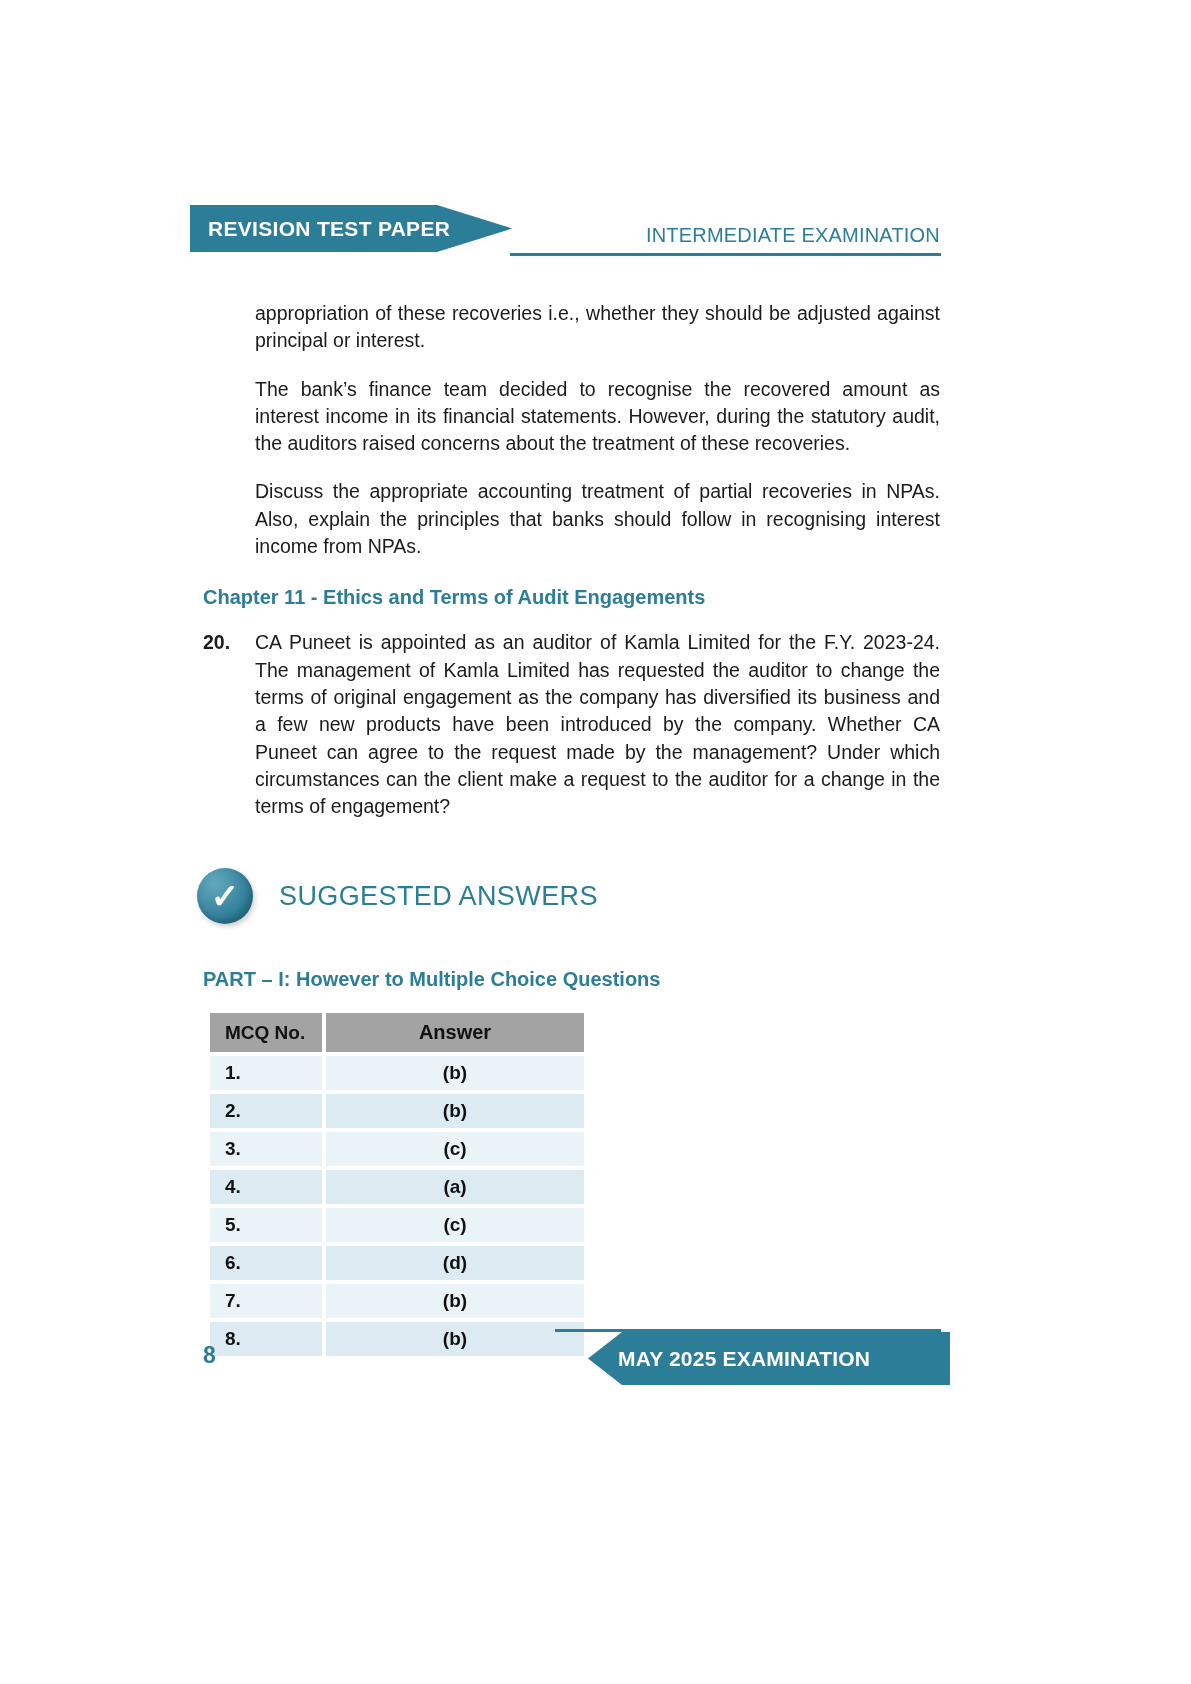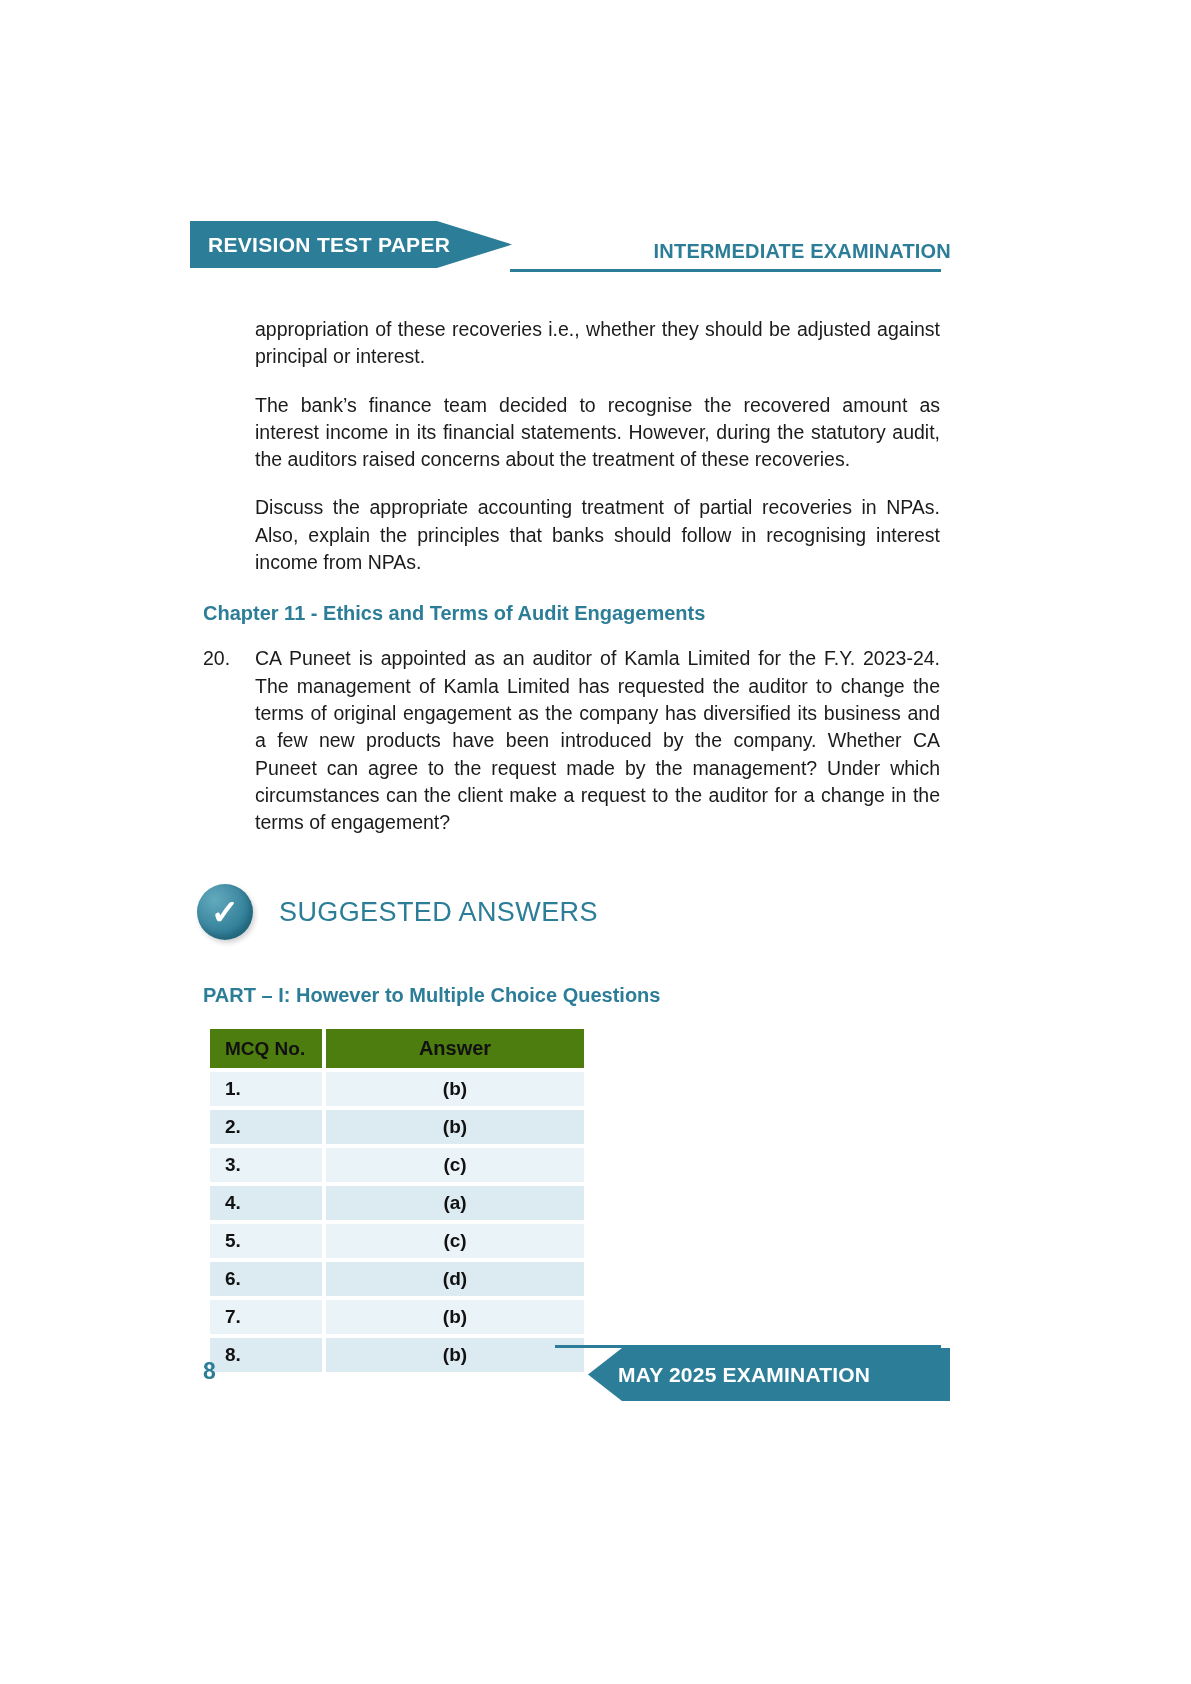--- a/index.html
+++ b/index.html
@@ -3,44 +3,44 @@
 <meta charset="utf-8">
 <style>
   * { margin: 0; padding: 0; box-sizing: border-box; }
   html, body { background: #ffffff; }
   body { font-family: "Liberation Sans", sans-serif; }
 
   .page {
     position: relative;
     width: 1191px;
     height: 1560px;
-    margin: 16px auto;
+    margin: 0 auto;
     background: #ffffff;
     overflow: hidden;
   }
 
   
   .banner-top {
     position: absolute;
     left: 190px; top: 205px;
     width: 322px; height: 47px;
     background: #2C7D97;
     clip-path: polygon(0 0, 247px 0, 100% 50%, 247px 100%, 0 100%);
     display: flex; align-items: center;
     padding-left: 18px;
     color: #ffffff;
     font-weight: bold;
     font-size: 21px;
     letter-spacing: 0.3px;
   }
   .exam-label {
     position: absolute;
-    top: 224px; right: 240px;
-    color: #2C7D97;
-    font-weight: bold;
+    top: 224px; right: 251px;
+    color: #2C7D97;
+    font-weight: normal;
     font-size: 20px;
     letter-spacing: 0.2px;
   }
   .header-rule {
     position: absolute;
     left: 510px; top: 253px;
     width: 431px; height: 3px;
     background: #2C7D97;
   }
 
@@ -58,21 +58,21 @@
     line-height: 1.4;
     margin-bottom: 21px;
   }
   .chapter-heading {
     color: #2C7D97;
     font-weight: bold;
     font-size: 20px;
     margin: 26px 0 20px 0;
   }
   .question { display: flex; font-size: 19.5px; line-height: 1.4; }
-  .qnum { width: 52px; flex: none; }
+  .qnum { width: 52px; flex: none; font-weight: bold; }
   .qtext { flex: 1; text-align: justify; }
 
   .sa-block {
     display: flex; align-items: center; gap: 26px;
     margin-top: 48px;
     margin-left: -6px;
   }
   .check-badge {
     width: 56px; height: 56px;
     border-radius: 50%;
@@ -99,21 +99,21 @@
   
   .mcq-table {
     margin: 20px 0 0 5px;
     border-collapse: separate;
     border-spacing: 0;
   }
   .mcq-table th, .mcq-table td {
     border: 2px solid #ffffff;
     font-size: 19px;
   }
-  .mcq-table th { background: #4d7c0f; font-weight: bold; padding: 8px 12px; color: #111; }
+  .mcq-table th { background: #a3a3a3; font-weight: bold; padding: 8px 12px; color: #111; }
   .mcq-table th.c1 { width: 116px; text-align: left; padding-left: 15px; }
   .mcq-table th.c2 { width: 262px; text-align: center; font-size: 20px; }
   .mcq-table td { font-weight: bold; color: #111; }
   .mcq-table td.c1 { padding: 6px 12px 6px 15px; text-align: left; }
   .mcq-table td.c2 { padding: 6px 12px; text-align: center; }
   .mcq-table tbody tr:nth-child(odd) td  { background: #EAF3F8; }
   .mcq-table tbody tr:nth-child(even) td { background: #DCEAF2; }
 
   
   .footer-rule {

